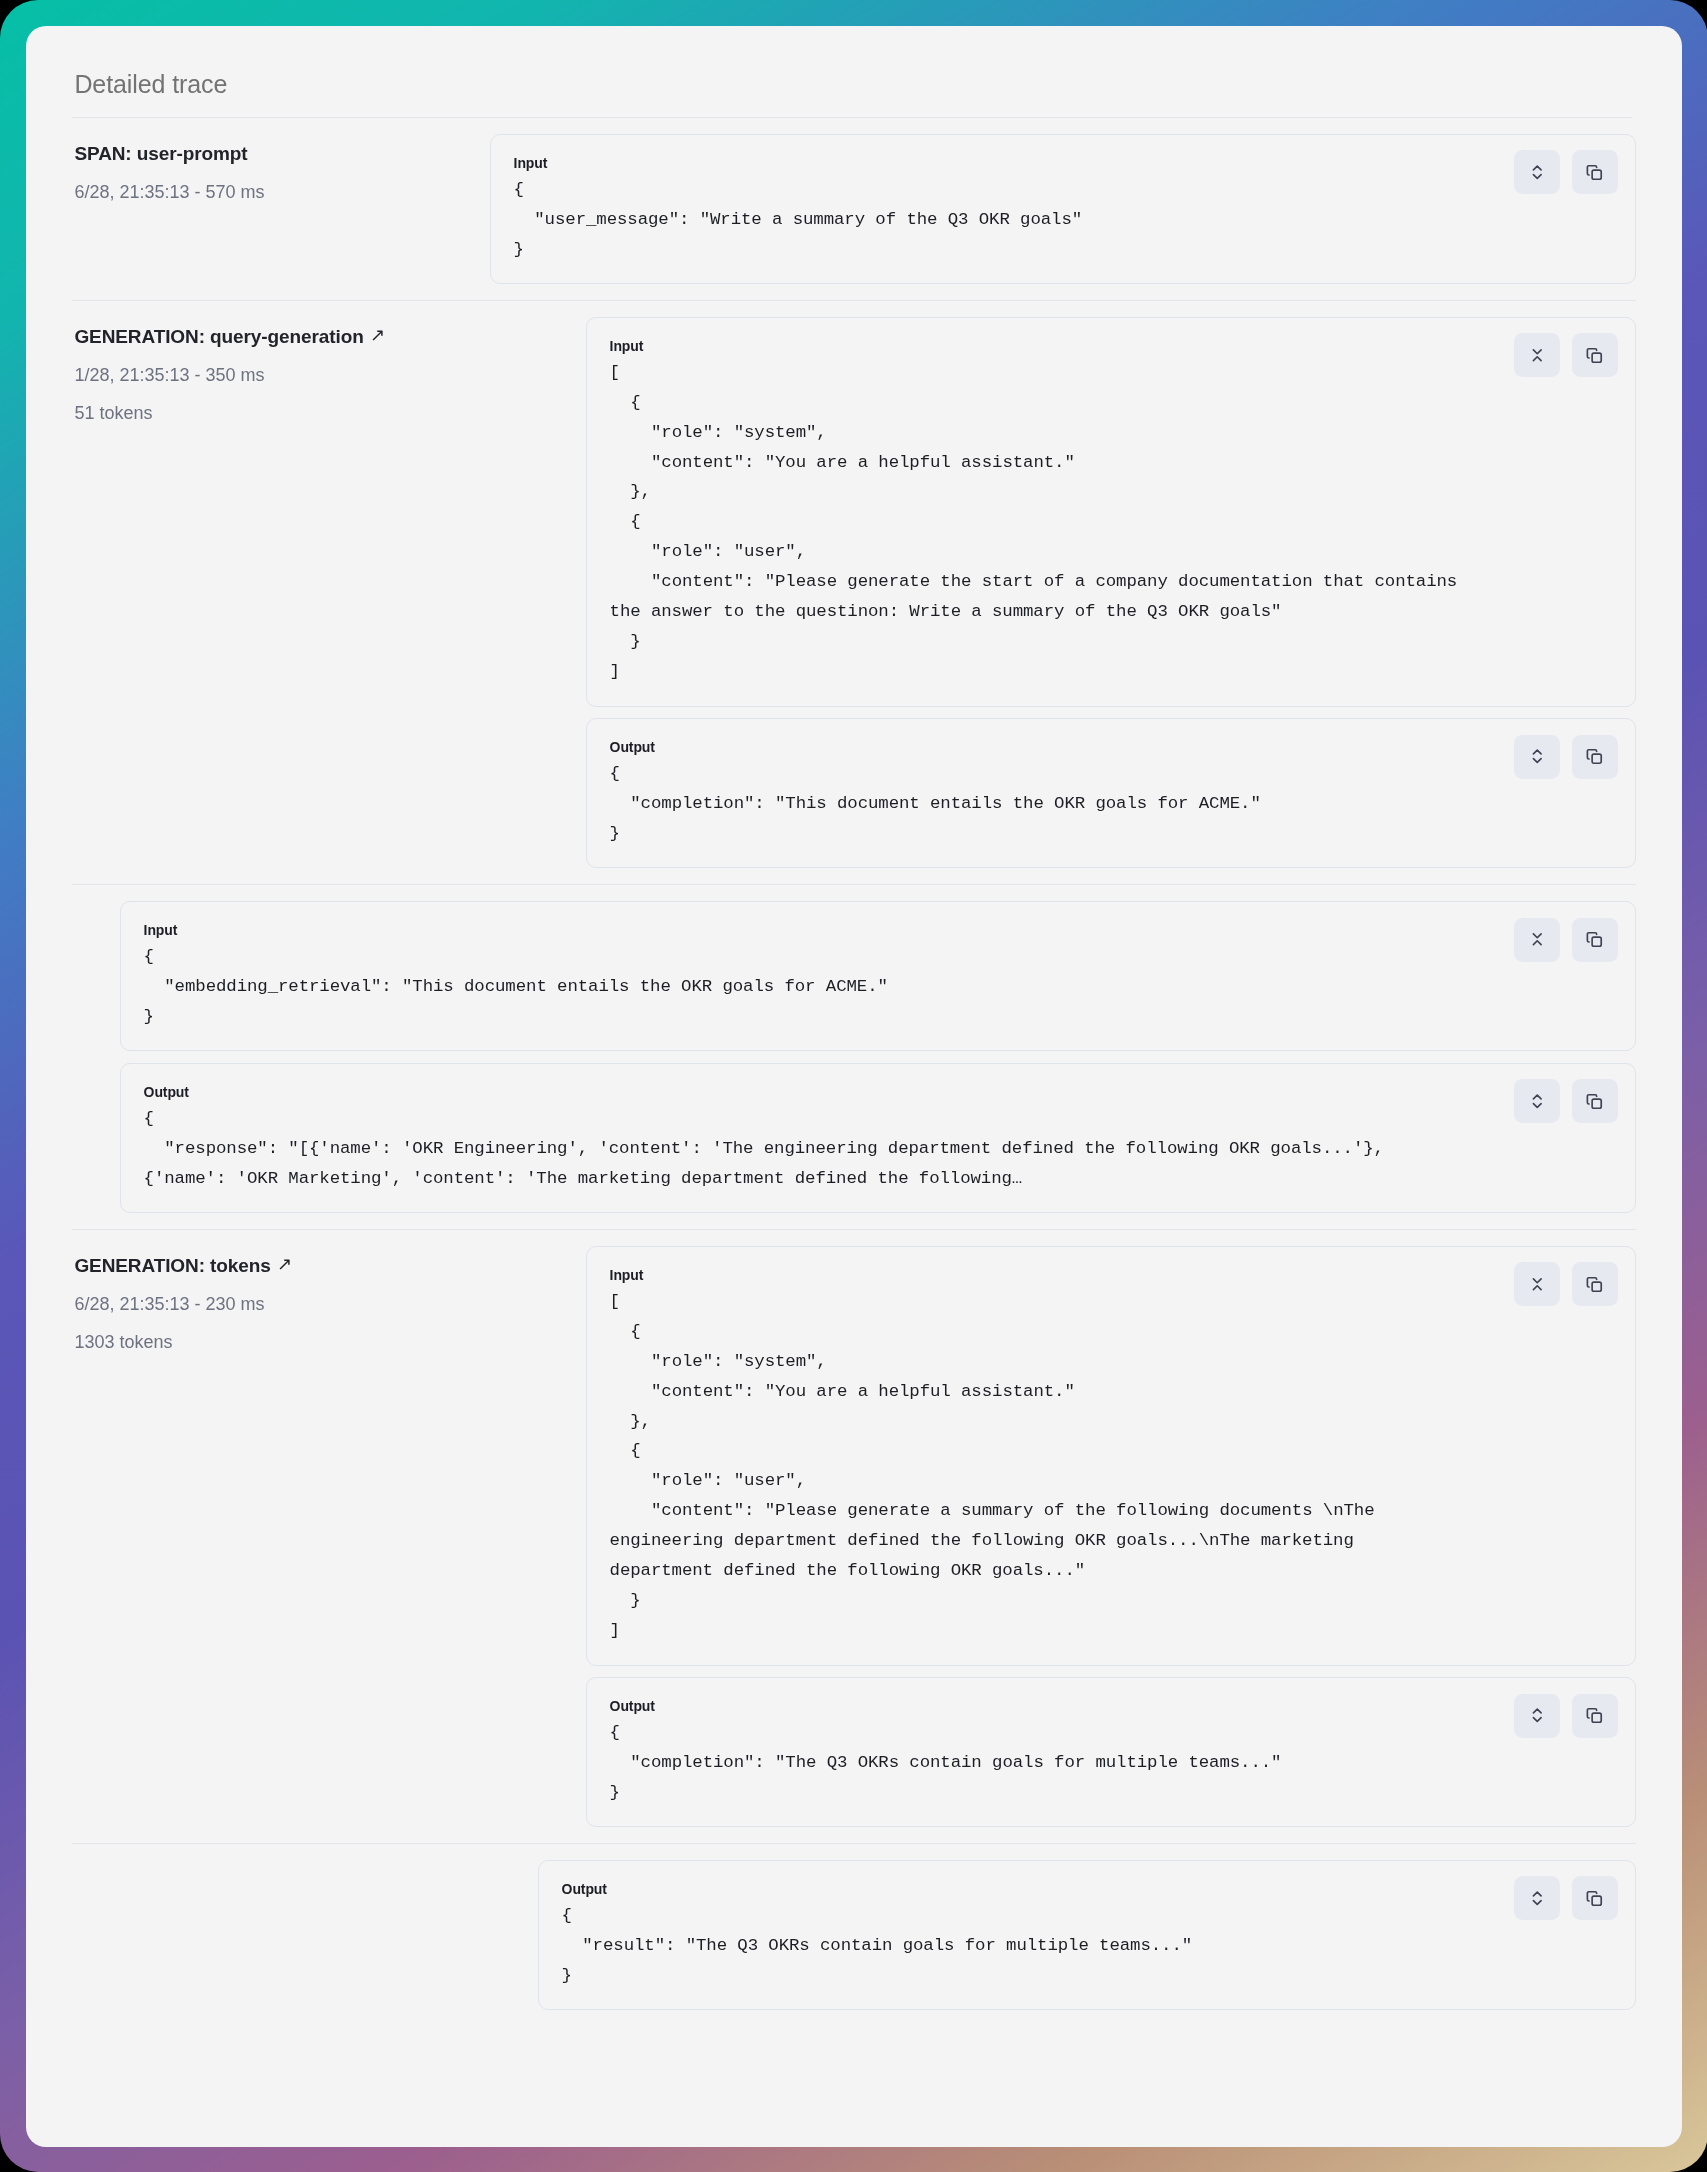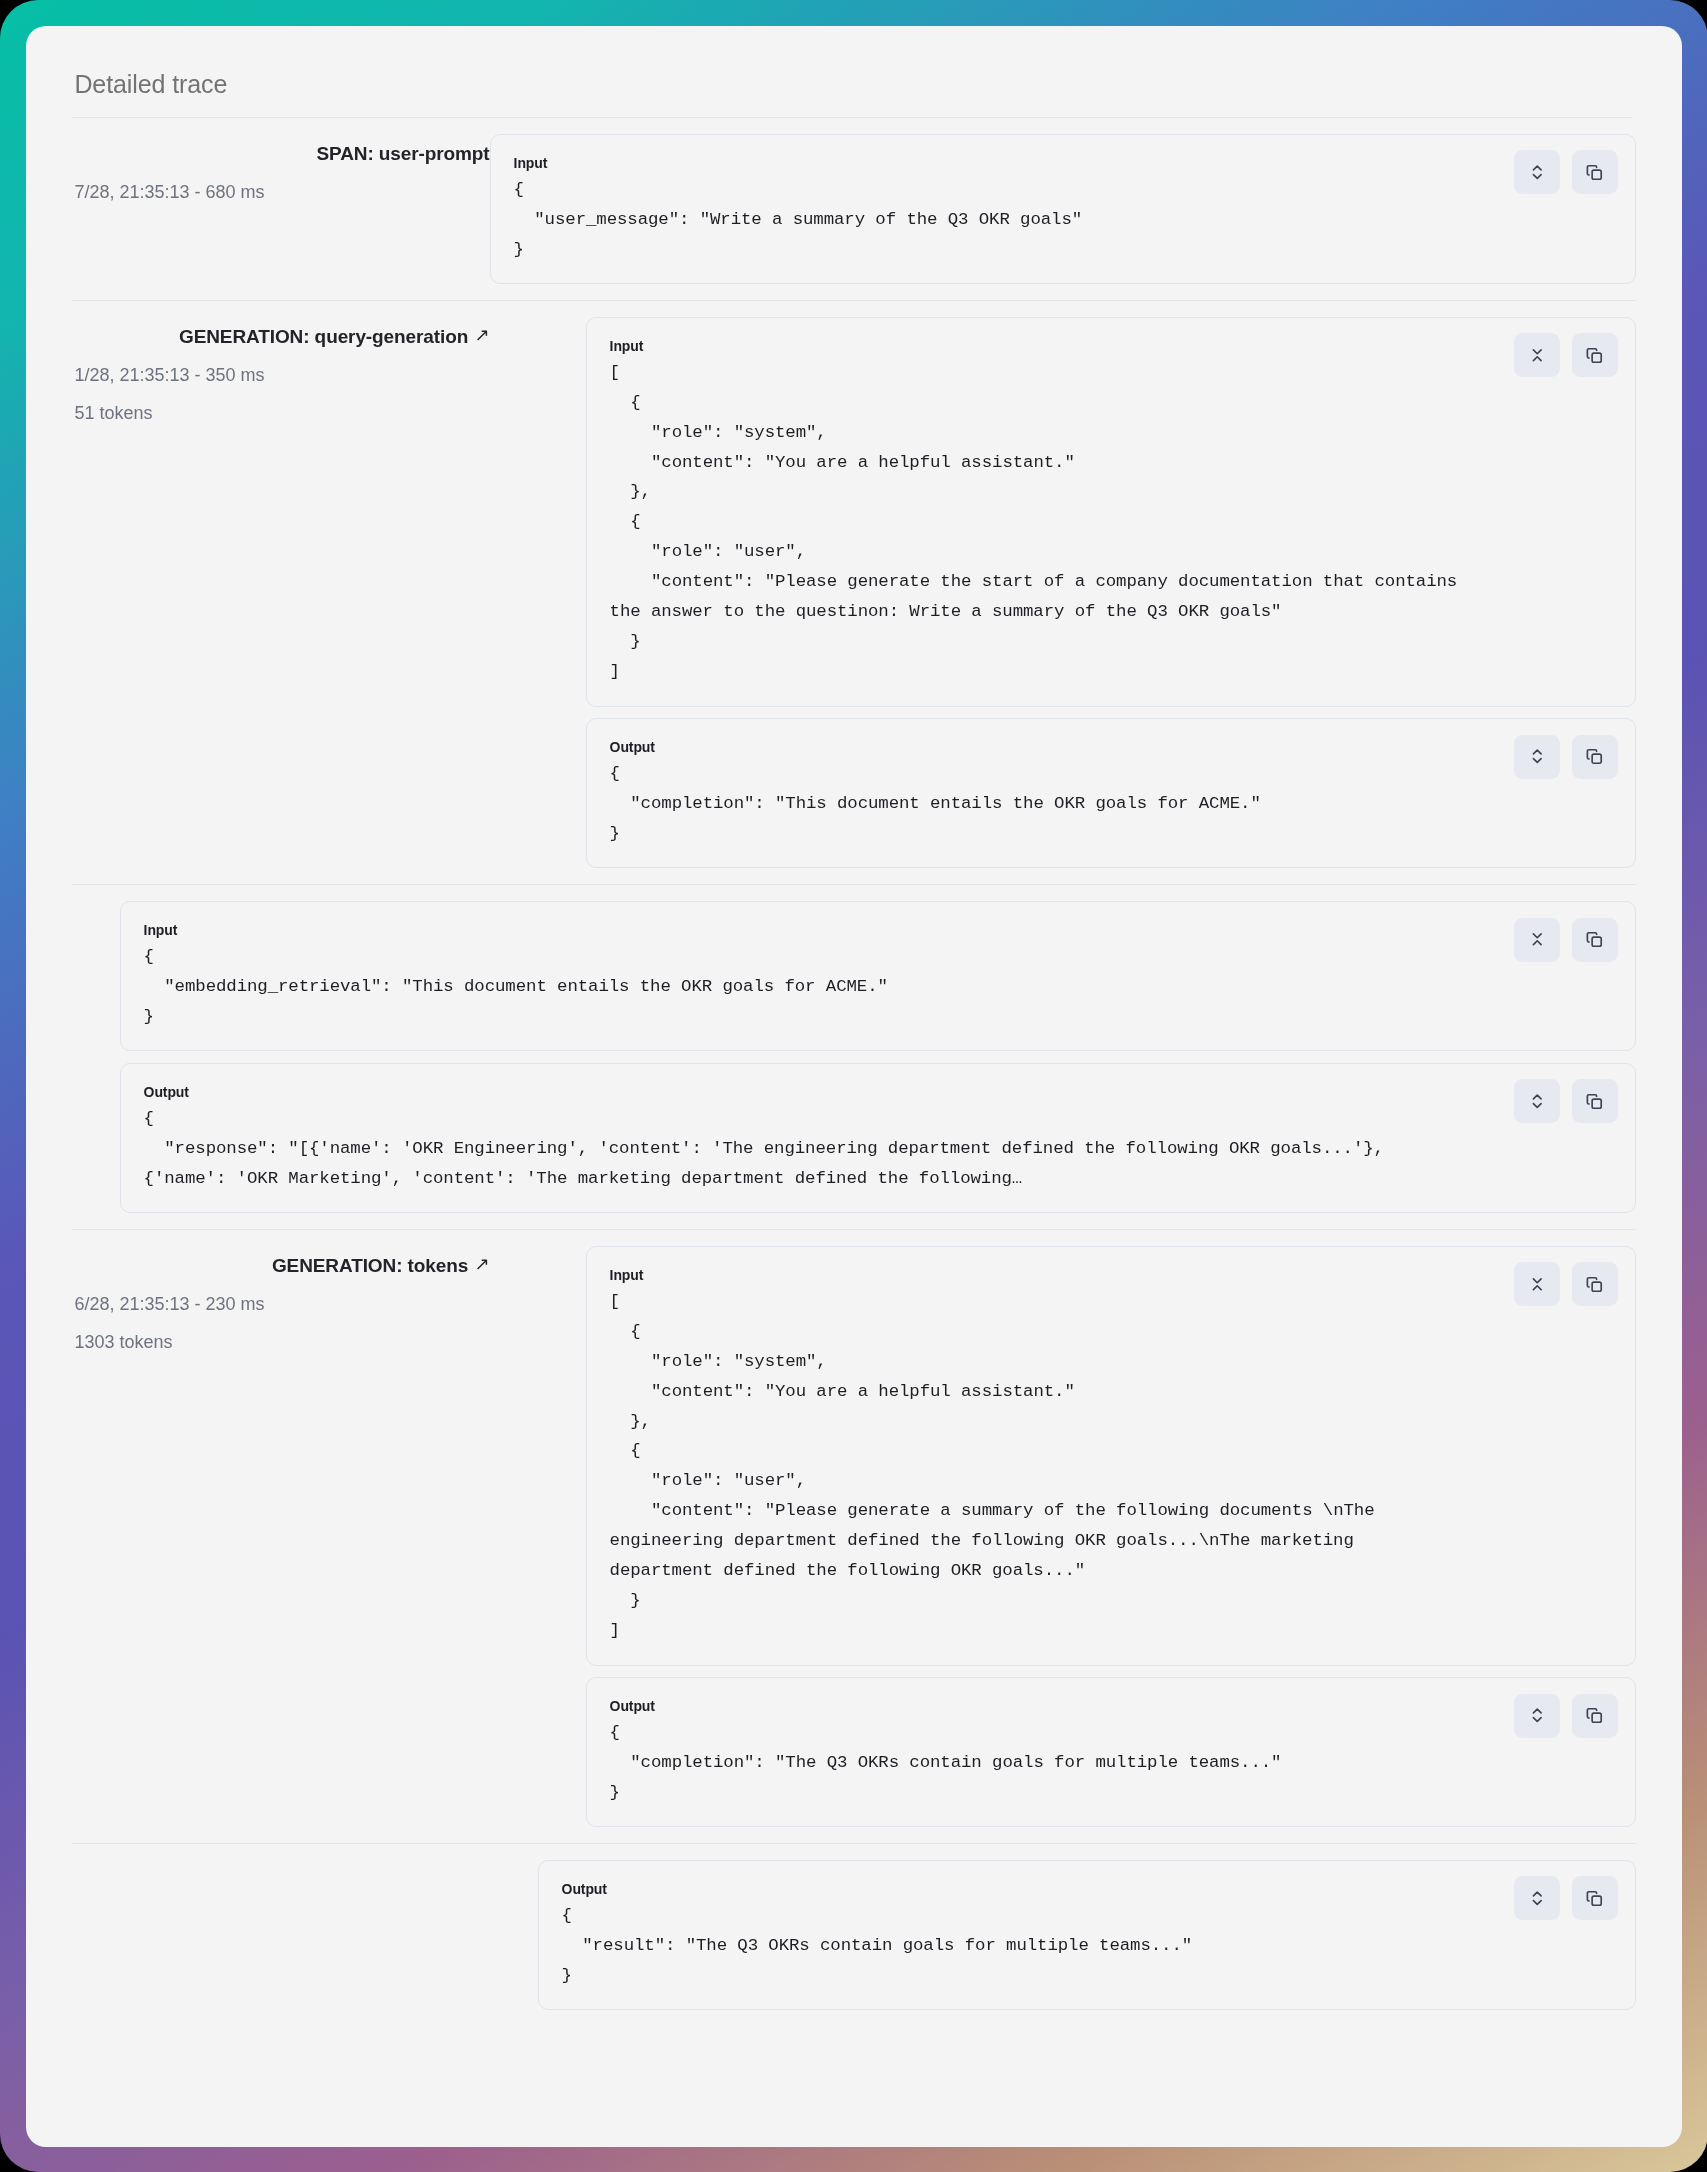--- a/index.html
+++ b/index.html
@@ -88,21 +88,20 @@
 
   .meta-name {
     font-size: 19px;
     font-weight: 600;
     color: #23242a;
     letter-spacing: -0.1px;
     line-height: 1.35;
     display: flex;
     align-items: center;
     gap: 6.4px;
-    justify-content: flex-end;
   }
   .meta-name .ext-link-icon {
     display: inline-block;
     font-size: 18px;
     font-weight: 400;
     color: #23242a;
     line-height: 1;
     transform: translateY(-0.7px);
   }
 
@@ -197,21 +196,21 @@
       <div class="panel-title">Detailed trace</div>
 
       <div class="header-rule"></div>
 
       <div id="rows-container">
           <div class="trace-row no-rule">
             <div class="row-meta">
               <div class="meta-name">
                 <span>SPAN: user-prompt</span>
               </div>
-              <div class="meta-sub">7/28, 21:35:13 - 680 ms</div>
+              <div class="meta-sub">6/28, 21:35:13 - 570 ms</div>
             </div>
             <div class="row-cards indent-0">
               <div class="io-card">
                 <div class="io-label">Input</div>
                 <pre class="io-body">{
   "user_message": "Write a summary of the Q3 OKR goals"
 }</pre>
                 <div class="card-actions">
                   <button class="action-btn">
                     <span>

